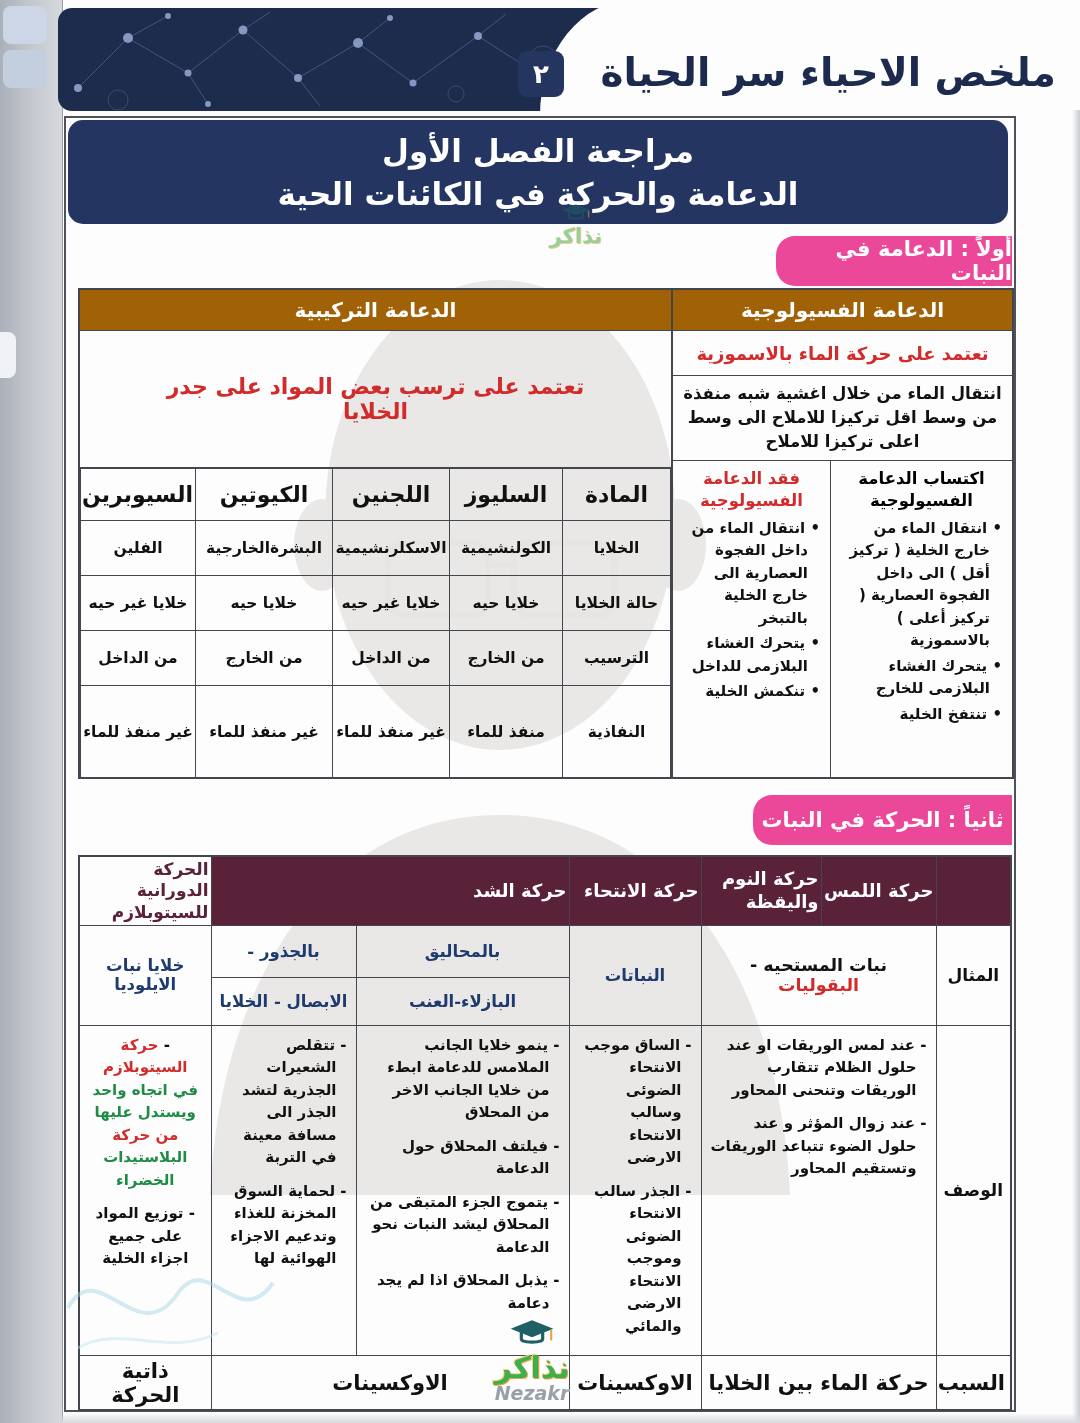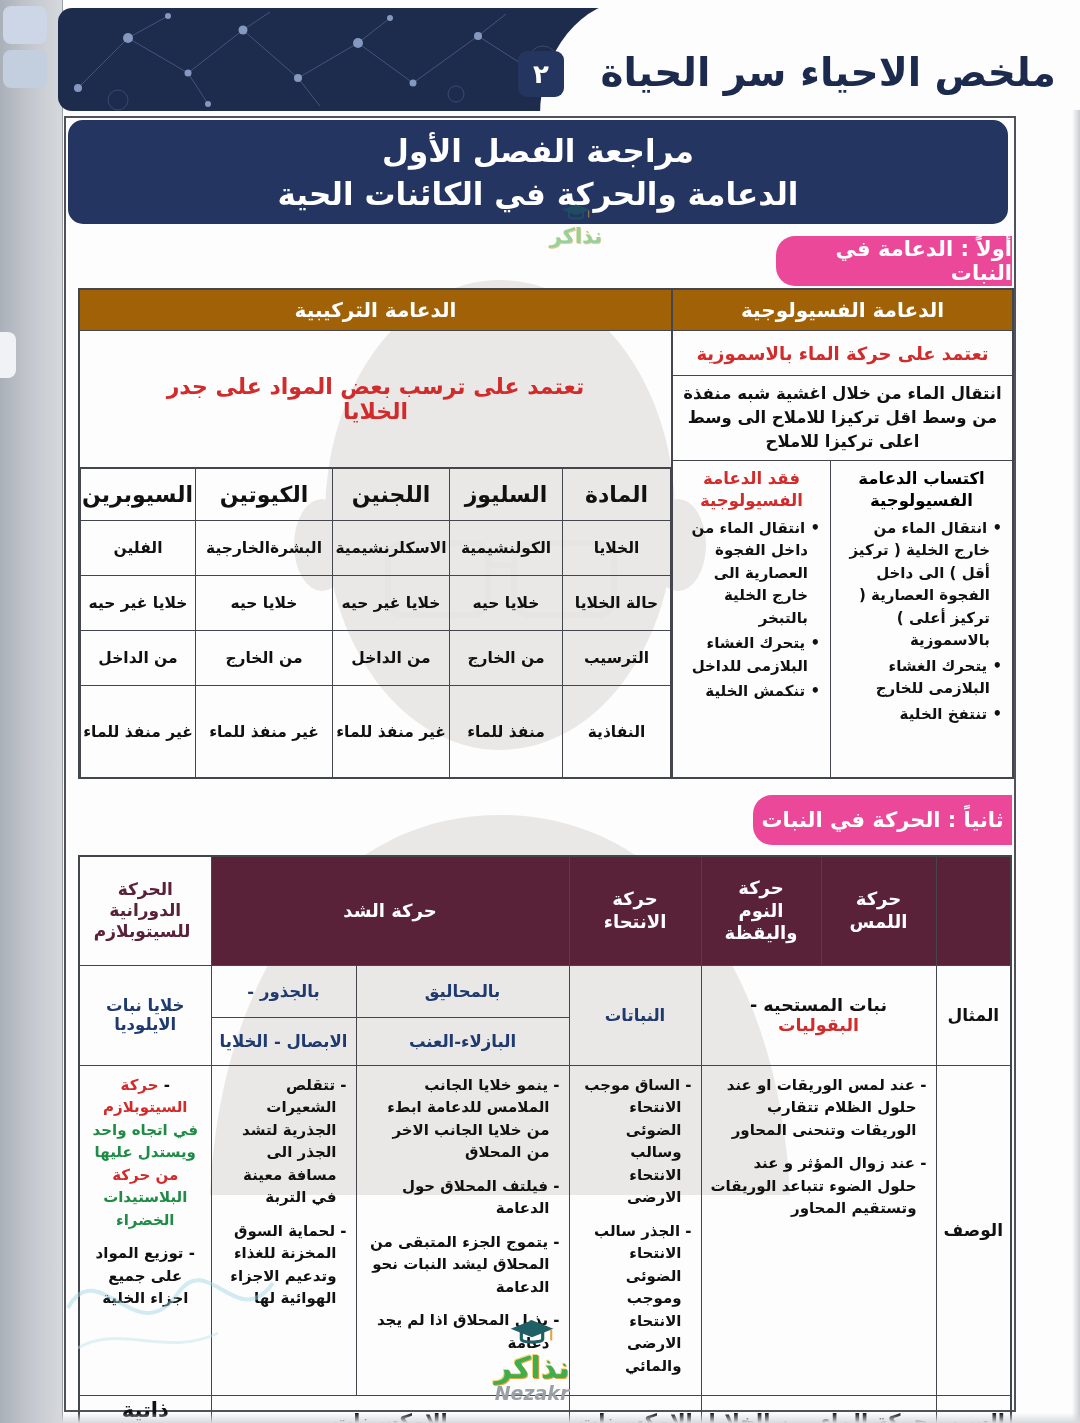--- a/index.html
+++ b/index.html
@@ -67,21 +67,21 @@
   .mat td{border:1.5px solid #43464d;text-align:center;vertical-align:middle;font-weight:700;font-size:15.5px;padding:2px;color:#111;}
   .mat tr.mh td{font-size:22px;}
   .mat tr.mh{height:52px;}
   .mat tr.mr{height:55px;}
   .mat tr.ml{height:93px;}
   
   table.t2{position:absolute;left:78px;top:855px;width:932px;z-index:3;border-collapse:collapse;
     table-layout:fixed;direction:rtl;border:2.5px solid #43464d;}
   .t2 td{border:1.5px solid #43464d;font-weight:700;padding:2px 5px;vertical-align:middle;color:#111;}
   .t2 tr.t2h{height:60px;}
-  .t2 tr.t2h td{background:#5a2239;color:#fff;font-size:18px;text-align:center;line-height:1.25;padding:20px;}
+  .t2 tr.t2h td{background:#5a2239;color:#fff;font-size:18px;line-height:1.25;padding:2px;}
   .t2 tr.t2h td.roth{background:transparent;color:#5a2239;font-size:17px;}
   .t2 tr.exa{height:52px;}
   .t2 tr.exb{height:48px;}
   .t2 td.rowlbl{text-align:center;font-size:17px;}
   .t2 td.navycell{color:#1f3a6e;text-align:center;font-size:16.5px;}
   .t2 td.extouch{text-align:center;font-size:17.5px;}
   .t2 tr.descr{height:330px;}
   .t2 tr.descr td{vertical-align:top;}
   .t2 tr.descr td.rowlbl{vertical-align:middle;}
   .d-list{list-style:none;margin:6px 0 0;padding:0 4px;}

